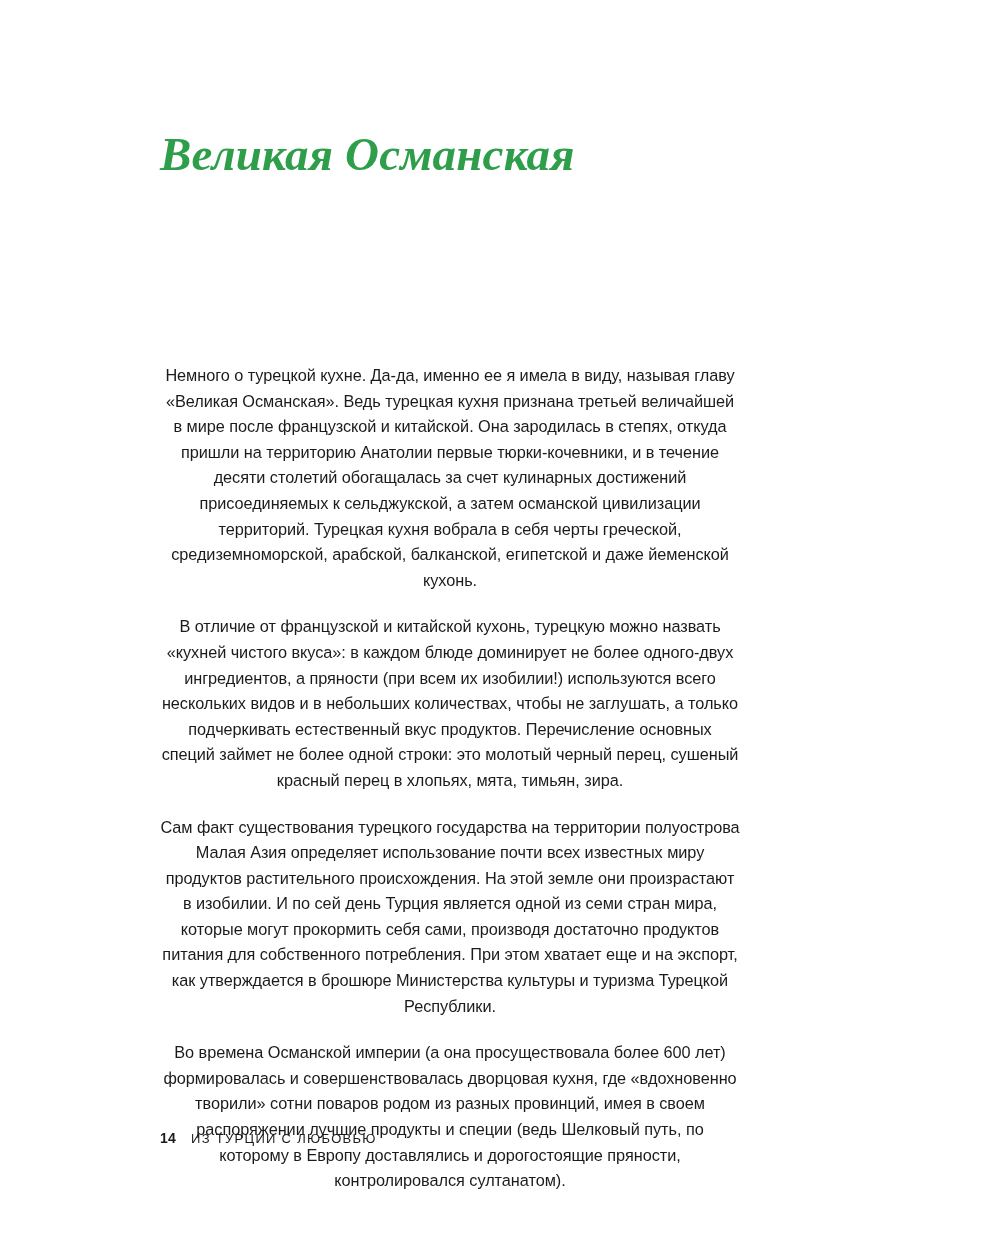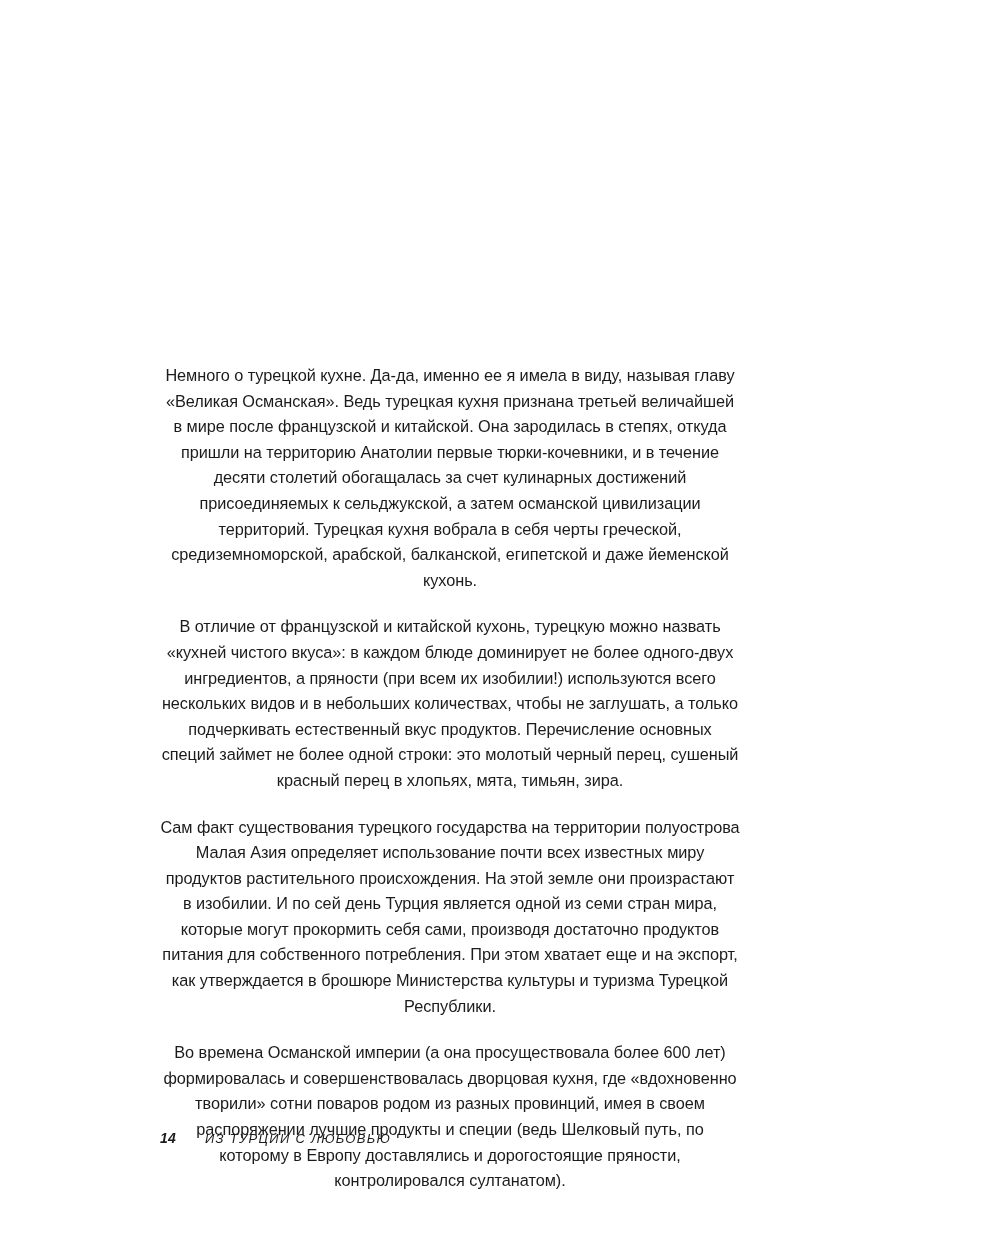--- a/index.html
+++ b/index.html
@@ -49,40 +49,40 @@
     text-align: center;
     letter-spacing: -0.05px;
   }
   .para:last-child { margin-bottom: 0; }
   .footer {
     position: absolute;
     left: 160px;
     top: 1130px;
     display: flex;
     align-items: baseline;
-    gap: 29px;
+    gap: 15px;
     font-size: 13.5px;
     color: #1b1b1b;
-    font-style: italic;
   }
   .folio {
     font-weight: bold;
     font-size: 14px;
     letter-spacing: 0.2px;
   }
   .running-head {
     letter-spacing: 1.3px;
     font-size: 13px;
   }
 </style>
 </head>
 <body>
 
 <div class="page">
 
+  <h1 class="chapter-title">Великая Османская</h1>
 
   <div class="body-col">
     <p class="para">Немного о турецкой кухне. Да-да, именно ее я имела в виду, называя главу «Великая Османская». Ведь турецкая кухня признана третьей величайшей в мире после французской и китайской. Она зародилась в степях, откуда пришли на территорию Анатолии первые тюрки-кочевники, и в течение десяти столетий обогащалась за счет кулинарных достижений присоединяемых к сельджукской, а затем османской цивилизации территорий. Турецкая кухня вобрала в себя черты греческой, средиземноморской, арабской, балканской, египетской и даже йеменской кухонь.</p>
     <p class="para">В отличие от французской и китайской кухонь, турецкую можно назвать «кухней чистого вкуса»: в каждом блюде доминирует не более одного-двух ингредиентов, а пряности (при всем их изобилии!) используются всего нескольких видов и в небольших количествах, чтобы не заглушать, а только подчеркивать естественный вкус продуктов. Перечисление основных специй займет не более одной строки: это молотый черный перец, сушеный красный перец в хлопьях, мята, тимьян, зира.</p>
     <p class="para">Сам факт существования турецкого государства на территории полуострова Малая Азия определяет использование почти всех известных миру продуктов растительного происхождения. На этой земле они произрастают в изобилии. И по сей день Турция является одной из семи стран мира, которые могут прокормить себя сами, производя достаточно продуктов питания для собственного потребления. При этом хватает еще и на экспорт, как утверждается в брошюре Министерства культуры и туризма Турецкой Республики.</p>
     <p class="para">Во времена Османской империи (а она просуществовала более 600 лет) формировалась и совершенствовалась дворцовая кухня, где «вдохновенно творили» сотни поваров родом из разных провинций, имея в своем распоряжении лучшие продукты и специи (ведь Шелковый путь, по которому в Европу доставлялись и дорогостоящие пряности, контролировался султанатом).</p>
   </div>
 
   <div class="footer">
     <span class="folio">14</span>

